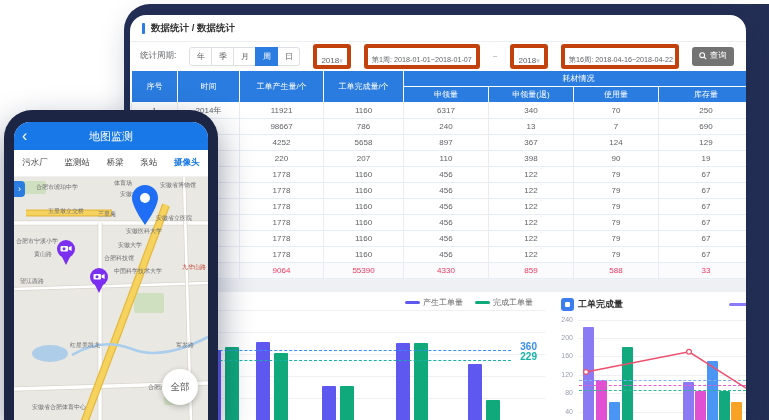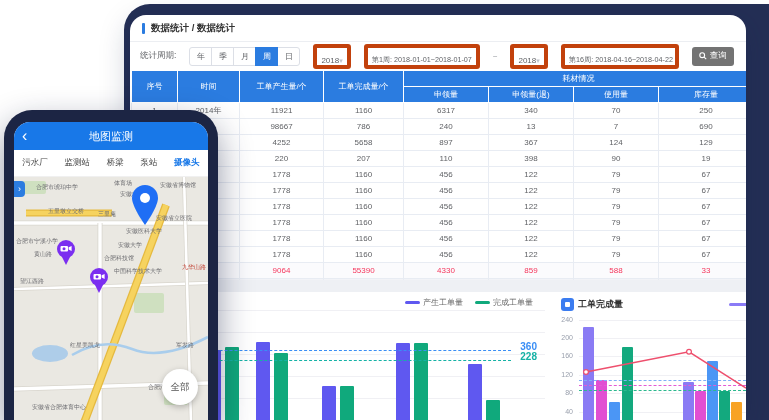--- a/index.html
+++ b/index.html
@@ -320,21 +320,21 @@
       <div class="bar" style="left: 256px; top: 51px; height: 99px; background: rgb(95, 88, 240);"></div>
       <div class="bar" style="left: 328px; top: 72px; height: 78px; background: rgb(95, 88, 240);"></div>
       <div class="bar" style="left: 85px; top: 55.2px; height: 94.8px; background: rgb(16, 169, 124);"></div>
       <div class="bar" style="left: 134px; top: 61.1px; height: 88.9px; background: rgb(16, 169, 124);"></div>
       <div class="bar" style="left: 200px; top: 94.1px; height: 55.9px; background: rgb(16, 169, 124);"></div>
       <div class="bar" style="left: 274px; top: 51px; height: 99px; background: rgb(16, 169, 124);"></div>
       <div class="bar" style="left: 346px; top: 108.1px; height: 41.9px; background: rgb(16, 169, 124);"></div>
       <div class="refline" style="top: 58px; border-top: 1px dashed rgb(58, 142, 245);"></div>
       <div class="reflabel" style="top: 49px; color: rgb(58, 142, 245);">360</div>
       <div class="refline" style="top: 68.4px; border-top: 1px dashed rgb(21, 178, 165);"></div>
-      <div class="reflabel" style="top: 59.4px; color: rgb(21, 178, 165);">228</div>
+      <div class="reflabel" style="top: 59.4px; color: rgb(21, 178, 165);">229</div>
     </div>
 
   <div class="card right" id="rightCard">
     <div class="rc-head">
       <span class="rc-icon"></span>
       <span>工单完成量</span>
     </div>
     <i class="rc-legend-dash"></i>
   <div class="gridline" style="top: 27.6px; left: 26px;"></div>
       <div class="ytick" style="top: 23.6px; left: 2px;">240</div>

